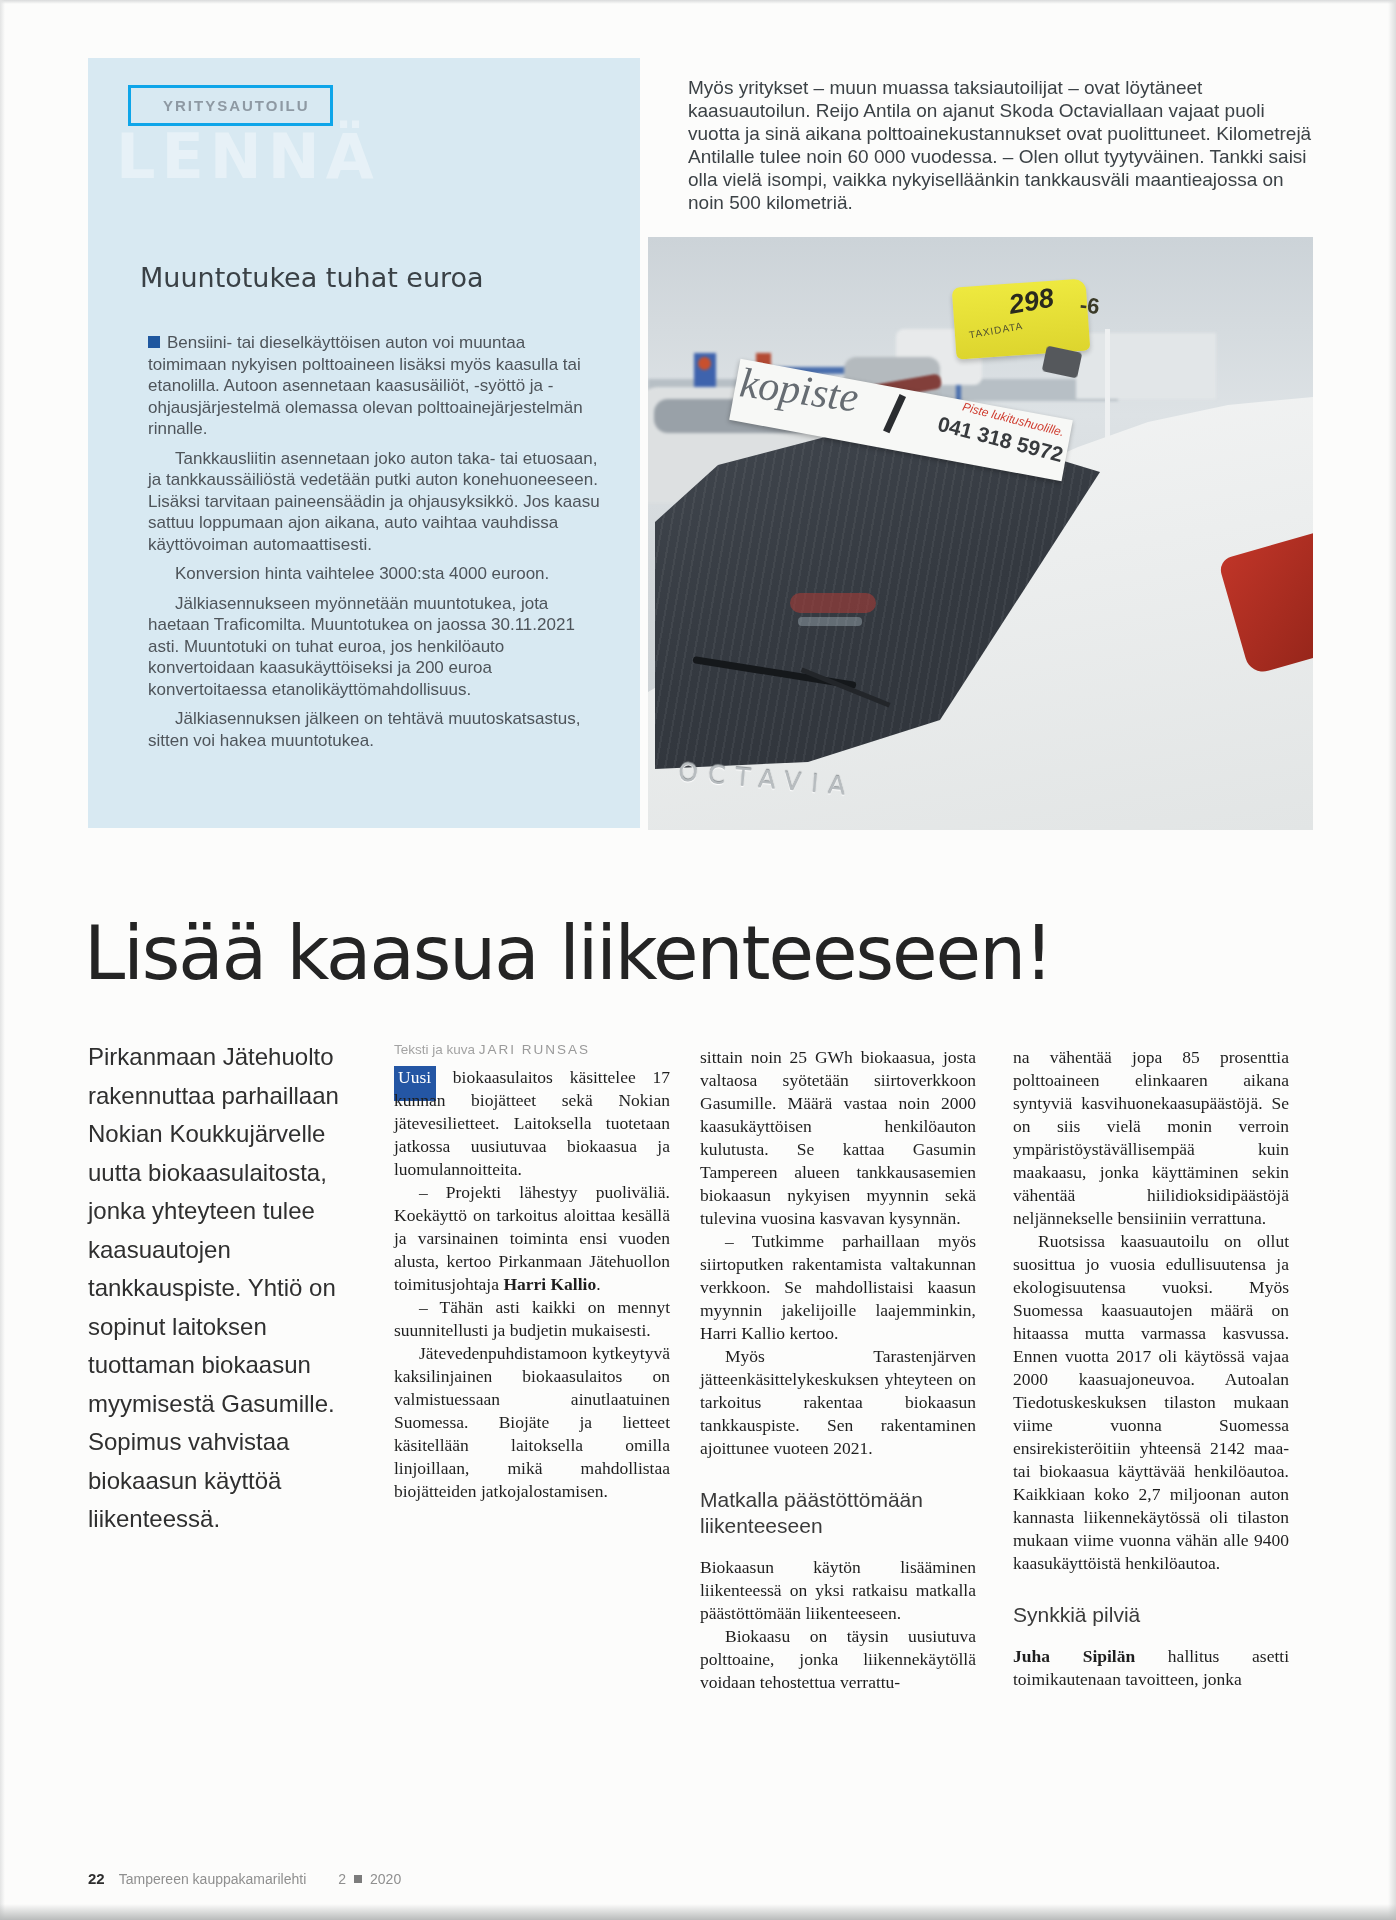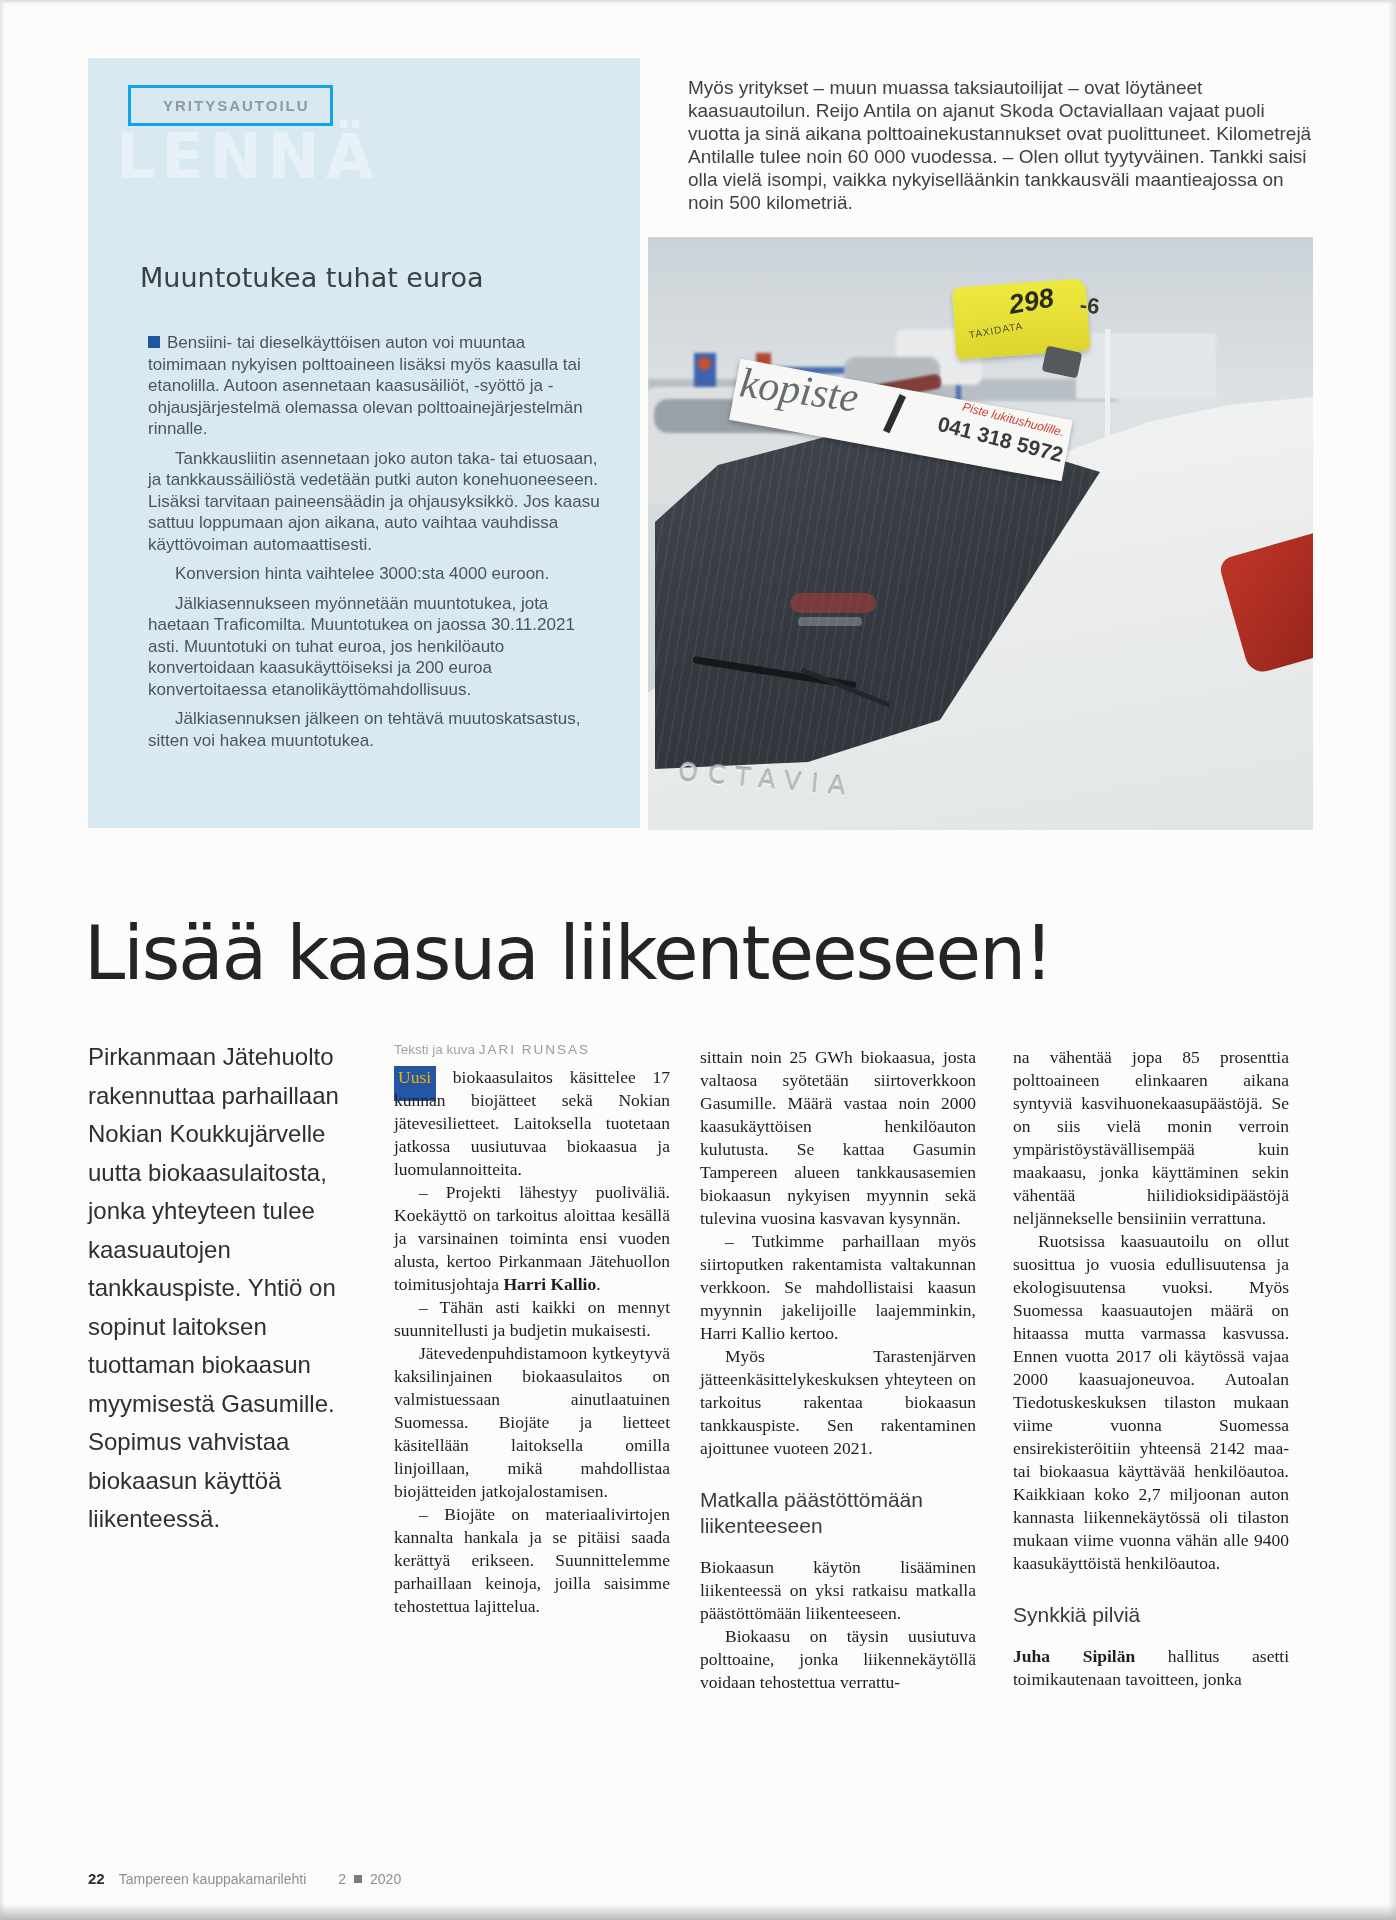--- a/index.html
+++ b/index.html
@@ -87,21 +87,21 @@
   .lead{left:88px;top:1038px;width:272px;font-size:24px;line-height:38.5px;color:#2f2f2f;}
   .byline{left:394px;top:1042px;font-size:13.5px;color:#a3a3a3;}
   .byline .name{letter-spacing:2px;color:#9a9a9a;}
   .col{width:276px;font-family:"Liberation Serif",serif;font-size:17.5px;line-height:23px;
        text-align:justify;color:#1e1e1e;}
   .col p{margin:0;}
   .col p.ind{text-indent:25px;}
   .col2{left:394px;top:1066px;}
   .col3{left:700px;top:1046px;}
   .col4{left:1013px;top:1046px;}
-  .chip{display:inline;background:#2456a4;color:#eab308;padding:1px 5px 14px 4px;}
+  .chip{display:inline;background:#2456a4;color:#ffffff;padding:1px 5px 14px 4px;}
   .b{font-weight:bold;}
   .subhead{font-family:"Liberation Sans",sans-serif;font-size:21px;line-height:26px;color:#3a3a3a;
            text-align:left;margin:27px 0 17px 0 !important;}
 
   
   .footer{left:88px;top:1870px;display:flex;align-items:center;font-size:14px;color:#8f8f8f;}
   .footer .num{font-size:15px;font-weight:bold;color:#2e2e2e;margin-right:14px;}
   .footer .mag{margin-right:32px;}
   .footer .iss{margin-right:8px;}
   .fsq{display:inline-block;width:8px;height:8px;background:#7c7c7c;margin-right:8px;}
@@ -177,21 +177,20 @@
   <div class="abs lead">Pirkanmaan Jätehuolto rakennuttaa parhaillaan Nokian Koukkujärvelle uutta biokaasulaitosta, jonka yhteyteen tulee kaasuautojen tankkauspiste. Yhtiö on sopinut laitoksen tuottaman biokaasun myymisestä Gasumille. Sopimus vahvistaa biokaasun käyttöä liikenteessä.</div>
 
   <div class="abs byline">
     <span>Teksti ja kuva </span><span class="name">JARI RUNSAS</span>
   </div>
   <div class="abs col col2">
     <p><span class="chip">Uusi</span> <span>biokaasulaitos käsittelee 17 kunnan biojätteet sekä Nokian jätevesilietteet. Laitoksella tuotetaan jatkossa uusiutuvaa biokaasua ja luomulannoitteita.</span></p>
     <p class="ind"><span>– Projekti lähestyy puoliväliä. Koekäyttö on tarkoitus aloittaa kesällä ja varsinainen toiminta ensi vuoden alusta, kertoo Pirkanmaan Jätehuollon toimitusjohtaja </span><span class="b">Harri Kallio</span><span>.</span></p>
     <p class="ind">– Tähän asti kaikki on mennyt suunnitellusti ja budjetin mukaisesti.</p>
     <p class="ind">Jätevedenpuhdistamoon kytkeytyvä kaksilinjainen biokaasulaitos on valmistuessaan ainutlaatuinen Suomessa. Biojäte ja lietteet käsitellään laitoksella omilla linjoillaan, mikä mahdollistaa biojätteiden jatkojalostamisen.</p>
-    <p class="ind">– Biojäte on materiaalivirtojen kannalta hankala ja se pitäisi saada kerättyä erikseen. Suunnittelemme parhaillaan keinoja, joilla saisimme tehostettua lajittelua.</p>
   </div>
 
   <div class="abs col col3">
     <p>sittain noin 25 GWh biokaasua, josta valtaosa syötetään siirtoverkkoon Gasumille. Määrä vastaa noin 2000 kaasukäyttöisen henkilöauton kulutusta. Se kattaa Gasumin Tampereen alueen tankkausasemien biokaasun nykyisen myynnin sekä tulevina vuosina kasvavan kysynnän.</p>
     <p class="ind">– Tutkimme parhaillaan myös siirtoputken rakentamista valtakunnan verkkoon. Se mahdollistaisi kaasun myynnin jakelijoille laajemminkin, Harri Kallio kertoo.</p>
     <p class="ind">Myös Tarastenjärven jätteenkäsittelykeskuksen yhteyteen on tarkoitus rakentaa biokaasun tankkauspiste. Sen rakentaminen ajoittunee vuoteen 2021.</p>
     <p class="subhead">Matkalla päästöttömään liikenteeseen</p>
     <p>Biokaasun käytön lisääminen liikenteessä on yksi ratkaisu matkalla päästöttömään liikenteeseen.</p>
     <p class="ind">Biokaasu on täysin uusiutuva polttoaine, jonka liikennekäytöllä voidaan tehostettua verrattu-</p>
   </div>

